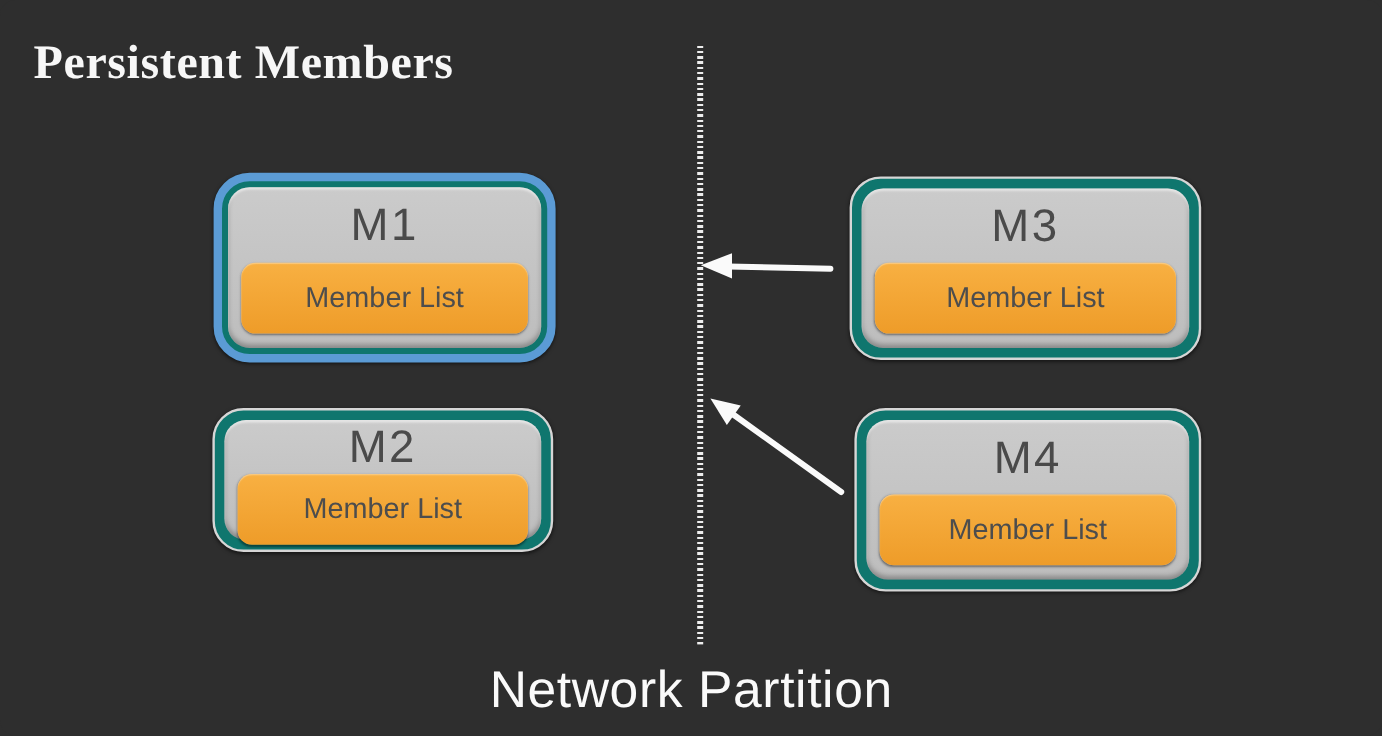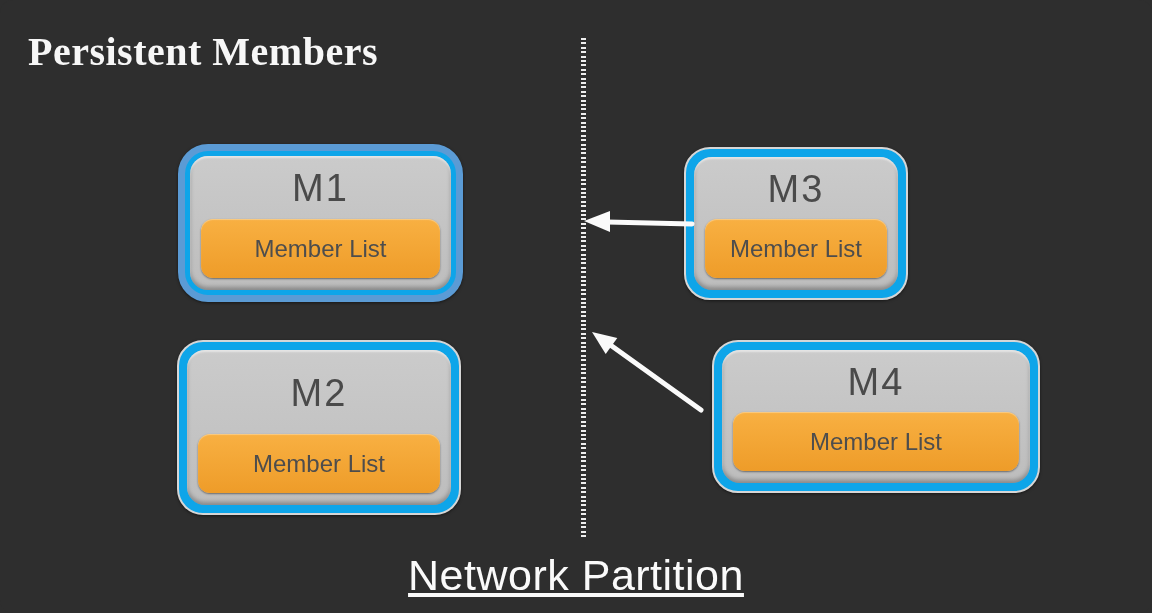--- a/index.html
+++ b/index.html
@@ -22,21 +22,21 @@
   .partition-line {
     position: absolute; left: 581px; top: 38px; width: 5px; height: 499px;
     background: repeating-linear-gradient(
       to bottom,
       rgba(248,248,248,0.95) 0px, rgba(248,248,248,0.95) 2px,
       rgba(46,46,46,0) 2px, rgba(46,46,46,0) 4.4px);
   }
 
   .node {
     position: absolute;
-    background: #0ea5e9;
+    background: #0f766e;
     border: 2px solid #d6d6d6;
     border-radius: 26px;
     padding: 8px;
     box-shadow: 0 1px 3px rgba(0,0,0,0.5);
   }
   .node.highlighted {
     border: 7px solid #5b9bd5;
     padding: 5px;
     border-radius: 30px;
   }
@@ -67,33 +67,32 @@
 
   .ping-label {
     position: absolute; left: 588px; top: 264px;
     font-size: 42px; color: #fafafa; letter-spacing: 1px;
   }
 
   .caption {
     position: absolute; left: 0; top: 551px; width: 1152px;
     text-align: center; font-size: 43px; color: #fafafa;
     letter-spacing: 0.5px;
-    text-decoration: underline;
   }
 
   .arrow-layer {
     position: absolute; left: 0; top: 0; width: 1152px; height: 613px;
     pointer-events: none;
   }
 
   
   .node-m1 { left: 178px; top: 144px; width: 285px; height: 158px; }
-  .node-m2 { left: 177px; top: 340px; width: 284px; height: 175px; }
-  .node-m3 { left: 684px; top: 147px; width: 224px; height: 153px; }
-  .node-m4 { left: 712px; top: 340px; width: 328px; height: 153px; }
+  .node-m2 { left: 177px; top: 340px; width: 284px; height: 120px; }
+  .node-m3 { left: 708px; top: 147px; width: 293px; height: 153px; }
+  .node-m4 { left: 712px; top: 340px; width: 289px; height: 153px; }
 </style>
 </head>
 <body>
 
 <div class="stage">
 
   <div class="title">Persistent Members</div>
 
   <div class="partition-line"></div>
 

